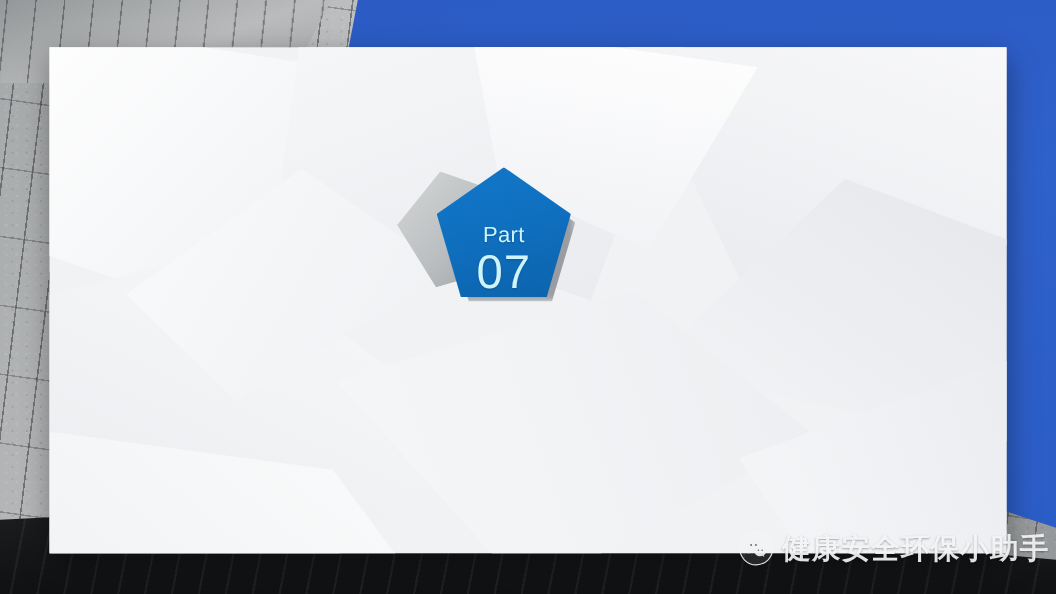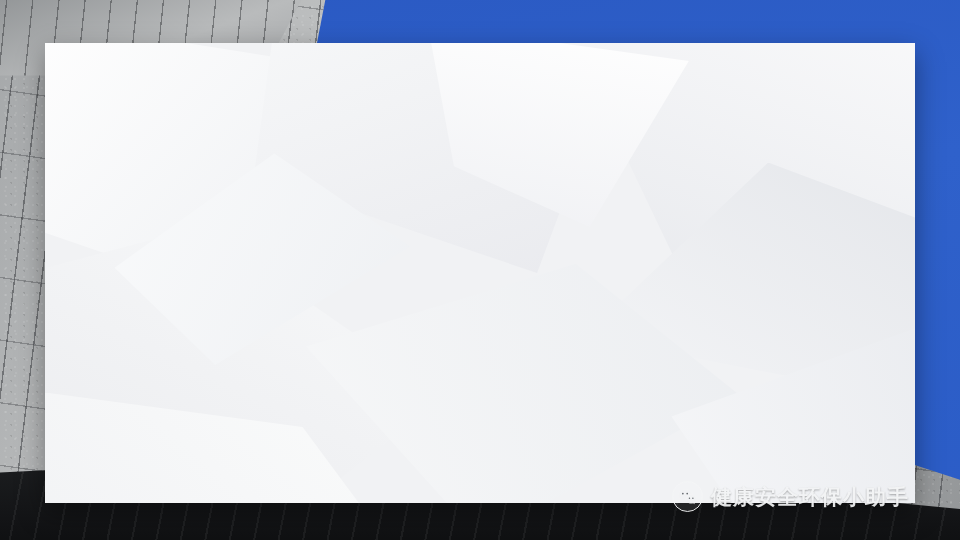--- a/index.html
+++ b/index.html
@@ -263,21 +263,21 @@
     width: 29px;
     height: 29px;
     border-radius: 50%;
     border: 1.6px solid #f4f5f6;
     display: flex;
     align-items: center;
     justify-content: center;
     background: rgba(255,255,255,0.10);
   }
   .wm-text {
-    font-size: 21px;
+    font-size: 26px;
     font-weight: 700;
     color: #f3f4f5;
     letter-spacing: 1px;
     text-shadow: 0 1px 2px rgba(0,0,0,0.35);
     font-family: Liberation Mono, monospace;
   }
 </style>
 </head>
 <body>
 
@@ -298,20 +298,27 @@
     <div class="facet f3"></div>
     <div class="facet f4"></div>
     <div class="facet f5"></div>
     <div class="facet f6"></div>
     <div class="facet f7"></div>
     <div class="facet f8"></div>
     <div class="facet f9"></div>
     <div class="facet f10"></div>
   </div>
 
+  <div class="badge-wrap">
+    <div class="pent-back"></div>
+    <div class="pent-shadow"></div>
+    <div class="pent-main"></div>
+    <div class="badge-part">Part</div>
+    <div class="badge-num">07</div>
+  </div>
 
 
   <div class="watermark">
     <div class="wm-badge">
       <svg width="19" height="16" viewBox="0 0 26 22" aria-hidden="true">
         <path d="M9.6 0.9C4.6 0.9 0.6 4.2 0.6 8.3c0 2.3 1.3 4.4 3.3 5.8L3.1 17l3-1.6c1.1 0.3 2.3 0.5 3.5 0.5 0.3 0 0.6 0 0.9 0-0.2-0.6-0.3-1.2-0.3-1.8 0-3.9 3.8-7 8.5-7 0.3 0 0.6 0 0.9 0C18.8 3.6 14.7 0.9 9.6 0.9z" fill="#f2f3f4"></path>
         <circle cx="6.6" cy="6.2" r="1.2" fill="#5b6066"></circle>
         <circle cx="12.6" cy="6.2" r="1.2" fill="#5b6066"></circle>
         <path d="M25.4 14.1c0-3.3-3.3-6-7.3-6s-7.3 2.7-7.3 6 3.3 6 7.3 6c0.9 0 1.8-0.1 2.6-0.4l2.4 1.3-0.6-2.2C24 17.7 25.4 16 25.4 14.1z" fill="#f2f3f4"></path>
         <circle cx="15.7" cy="12.6" r="1" fill="#5b6066"></circle>

